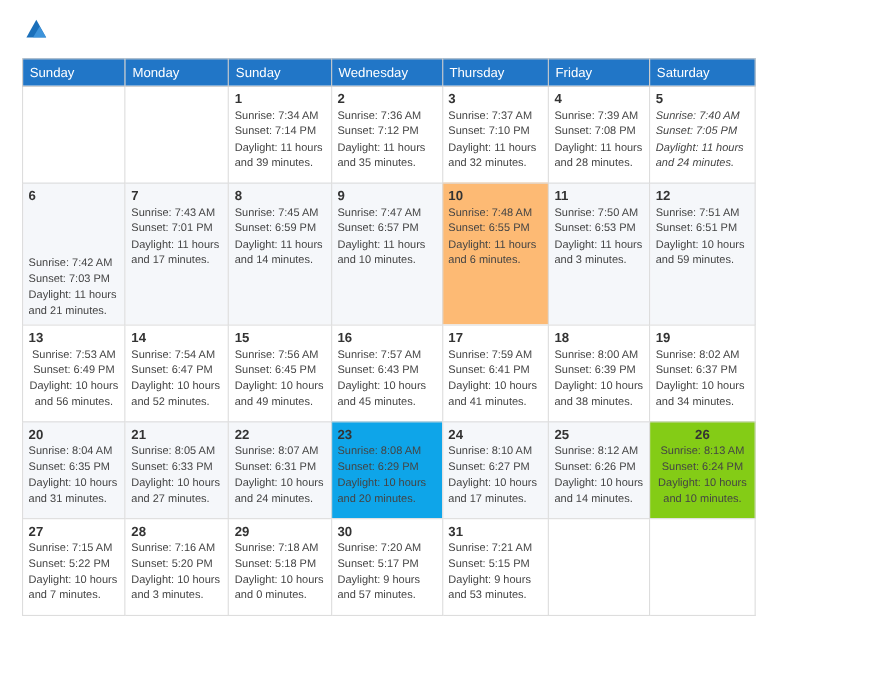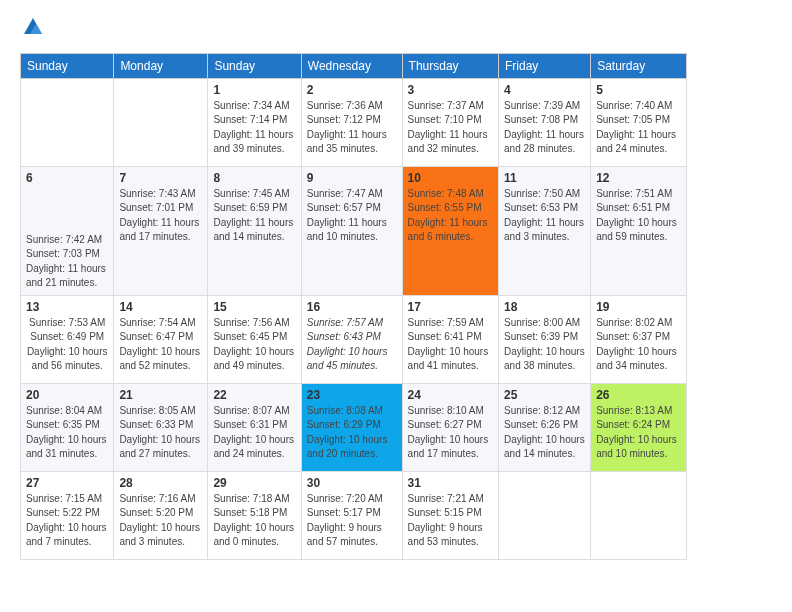--- a/index.html
+++ b/index.html
@@ -152,21 +152,21 @@
 Daylight: 11 hours and 32 minutes.</div>
           </td>
           <td>
             <span class="day-num">4</span>
             <div class="day-info" style="white-space: pre-line;">Sunrise: 7:39 AM
 Sunset: 7:08 PM
 Daylight: 11 hours and 28 minutes.</div>
           </td>
           <td>
             <span class="day-num">5</span>
-            <div class="day-info" style="white-space: pre-line;">Sunrise: 7:40 AM
+            <div class="day-info" style="white-space: pre-line; font-style: italic;">Sunrise: 7:40 AM
 Sunset: 7:05 PM
 Daylight: 11 hours and 24 minutes.</div>
           </td>
         </tr>
         <tr>
           <td style="background: rgb(245, 247, 250);">
             <span class="day-num">6</span>
             <div class="day-info" style="white-space: pre-line; margin-top: 48px;">Sunrise: 7:42 AM
 Sunset: 7:03 PM
 Daylight: 11 hours and 21 minutes.</div>
@@ -182,21 +182,21 @@
             <div class="day-info" style="white-space: pre-line;">Sunrise: 7:45 AM
 Sunset: 6:59 PM
 Daylight: 11 hours and 14 minutes.</div>
           </td>
           <td style="background: rgb(245, 247, 250);">
             <span class="day-num">9</span>
             <div class="day-info" style="white-space: pre-line;">Sunrise: 7:47 AM
 Sunset: 6:57 PM
 Daylight: 11 hours and 10 minutes.</div>
           </td>
-          <td style="background: #f97316;">
+          <td style="background: #fdba74;">
             <span class="day-num">10</span>
             <div class="day-info" style="white-space: pre-line;">Sunrise: 7:48 AM
 Sunset: 6:55 PM
 Daylight: 11 hours and 6 minutes.</div>
           </td>
           <td style="background: rgb(245, 247, 250);">
             <span class="day-num">11</span>
             <div class="day-info" style="white-space: pre-line;">Sunrise: 7:50 AM
 Sunset: 6:53 PM
 Daylight: 11 hours and 3 minutes.</div>
@@ -222,21 +222,21 @@
 Daylight: 10 hours and 52 minutes.</div>
           </td>
           <td>
             <span class="day-num">15</span>
             <div class="day-info" style="white-space: pre-line;">Sunrise: 7:56 AM
 Sunset: 6:45 PM
 Daylight: 10 hours and 49 minutes.</div>
           </td>
           <td>
             <span class="day-num">16</span>
-            <div class="day-info" style="white-space: pre-line; font-style: italic;">Sunrise: 7:57 AM
+            <div class="day-info" style="white-space: pre-line;">Sunrise: 7:57 AM
 Sunset: 6:43 PM
 Daylight: 10 hours and 45 minutes.</div>
           </td>
           <td>
             <span class="day-num">17</span>
             <div class="day-info" style="white-space: pre-line;">Sunrise: 7:59 AM
 Sunset: 6:41 PM
 Daylight: 10 hours and 41 minutes.</div>
           </td>
           <td>
@@ -282,21 +282,21 @@
             <div class="day-info" style="white-space: pre-line;">Sunrise: 8:10 AM
 Sunset: 6:27 PM
 Daylight: 10 hours and 17 minutes.</div>
           </td>
           <td style="background: rgb(245, 247, 250);">
             <span class="day-num">25</span>
             <div class="day-info" style="white-space: pre-line;">Sunrise: 8:12 AM
 Sunset: 6:26 PM
 Daylight: 10 hours and 14 minutes.</div>
           </td>
-          <td style="background: #bef264;">
+          <td style="background: #84cc16; text-align: center;">
             <span class="day-num">26</span>
             <div class="day-info" style="white-space: pre-line;">Sunrise: 8:13 AM
 Sunset: 6:24 PM
 Daylight: 10 hours and 10 minutes.</div>
           </td>
         </tr>
         <tr>
           <td>
             <span class="day-num">27</span>
             <div class="day-info" style="white-space: pre-line;">Sunrise: 7:15 AM

